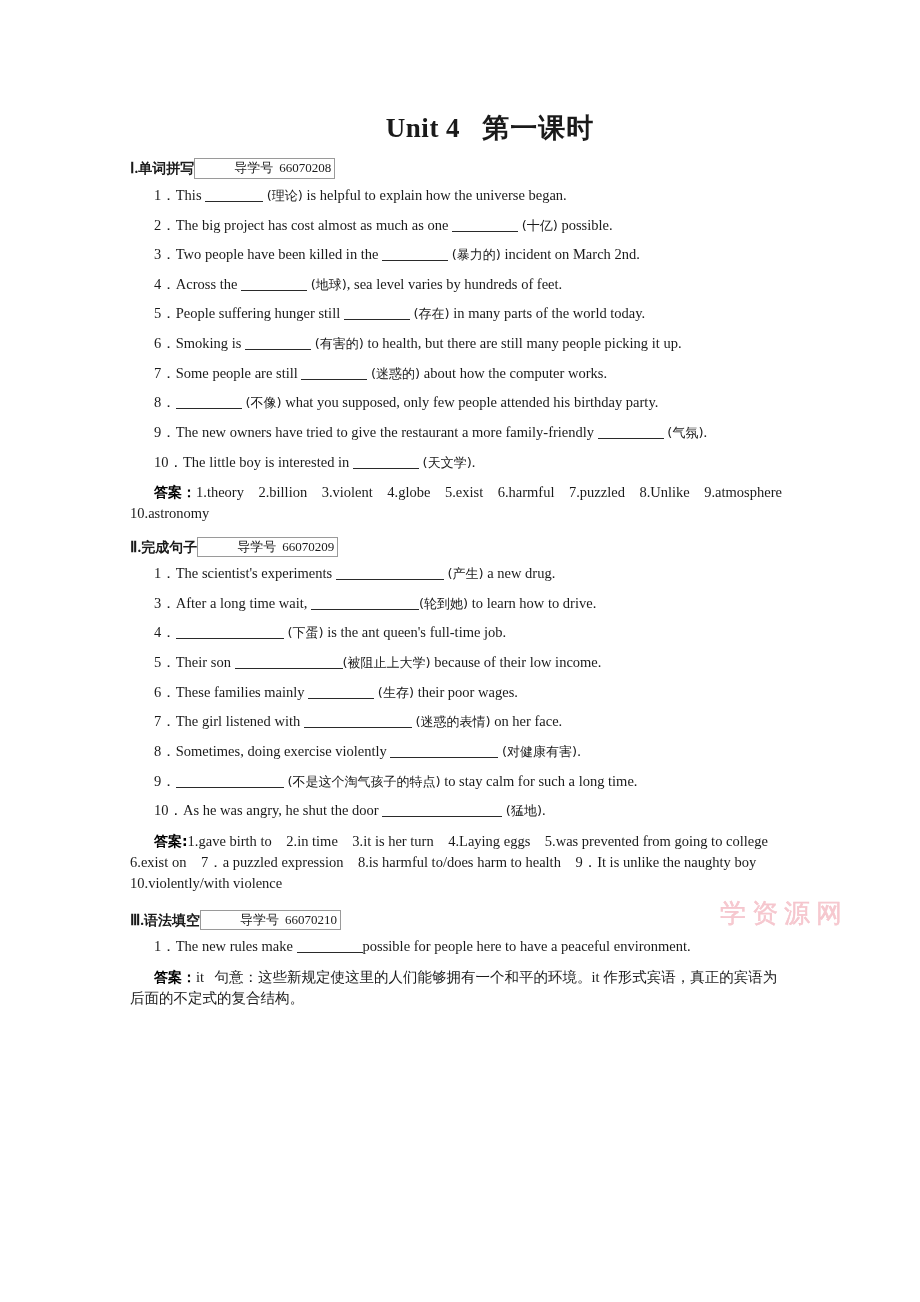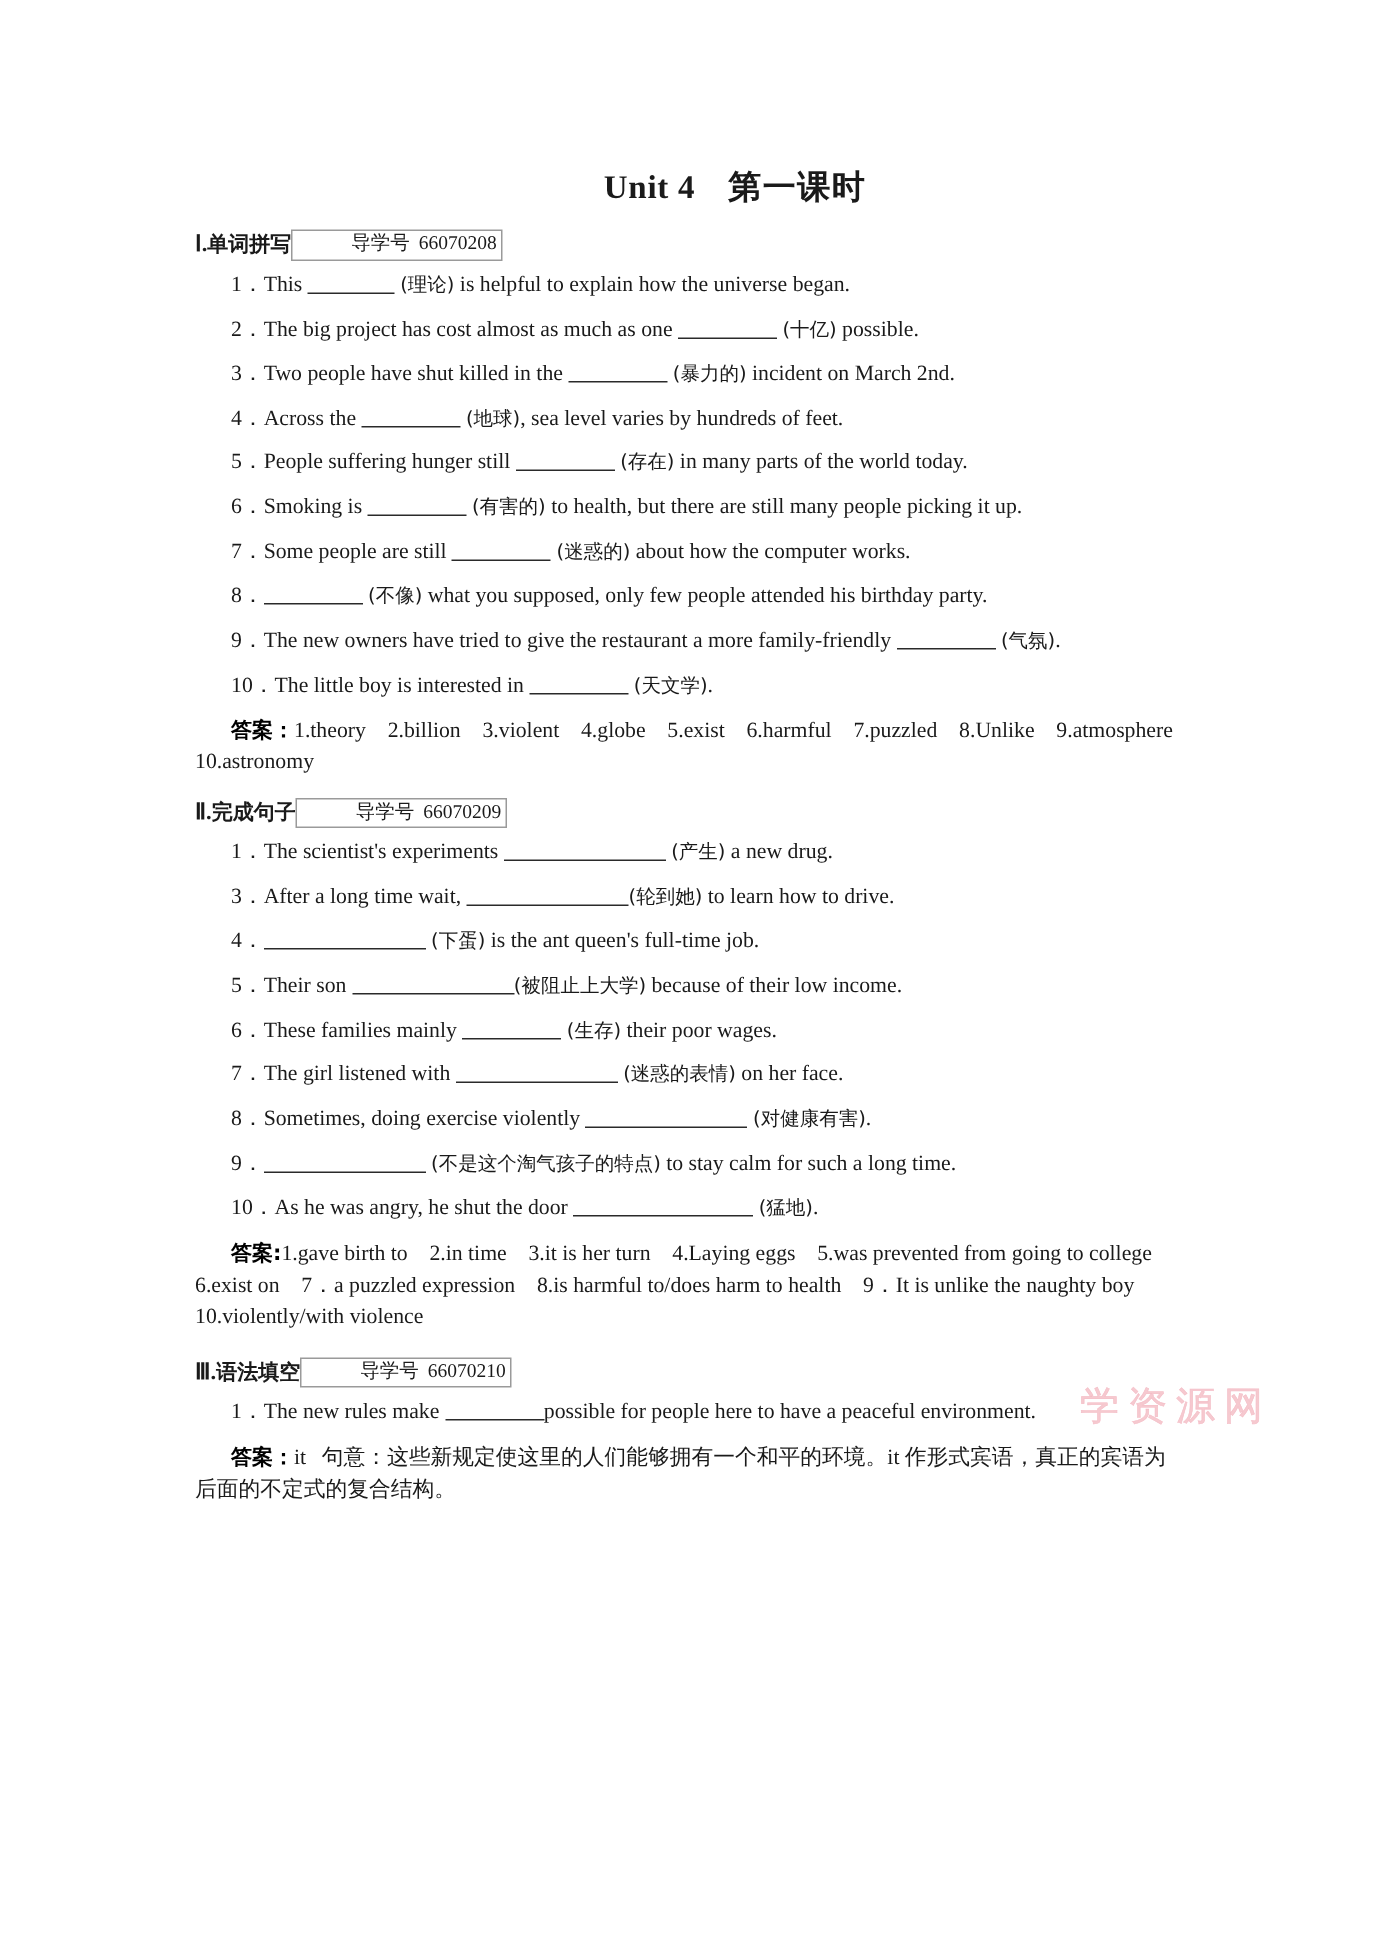--- a/index.html
+++ b/index.html
@@ -24,21 +24,21 @@
   .content {
     position: absolute;
     left: 130px;
     top: 112px;
     width: 660px;
   }
 
   
   .doc-title {
     text-align: center;
-    font-size: 22px;
+    font-size: 27px;
     font-weight: bold;
     letter-spacing: 0.5px;
     margin: 0 0 14px 0;
     padding-left: 60px;
     line-height: 1.2;
   }
   .doc-title .unit {
     font-family: "Liberation Serif", serif;
   }
   .doc-title .cn {
@@ -133,21 +133,21 @@
     font-size: 14.5px;
   }
 
   .gap-a { height: 3px; }
   .gap-b { height: 6px; }
 
   
   .watermark {
     position: absolute;
     left: 720px;
-    top: 920px;
+    top: 896px;
     font-family: "DejaVu Sans", sans-serif;
     font-size: 26px;
     letter-spacing: 6px;
     color: #f3b7c0;
     opacity: 0.75;
     white-space: nowrap;
     pointer-events: none;
     -webkit-text-stroke: 0.4px #f0a8b4;
   }
 </style>
@@ -165,21 +165,21 @@
     </div>
 
     <div class="sec-head">
       <span class="sec-num">Ⅰ.</span><span class="sec-name">单词拼写</span><span class="badge"><span class="badge-cn">导学号</span><span class="badge-num">66070208</span></span>
     </div>
 
     <div class="q"><span class="qn">1．</span><span>This </span><span class="blank b-sm"></span> <span class="cnw">(理论)</span><span> is helpful to explain how the universe began.</span></div>
 
     <div class="q"><span class="qn">2．</span><span>The big project has cost almost as much as one </span><span class="blank b-md"></span> <span class="cnw">(十亿)</span><span> possible.</span></div>
 
-    <div class="q"><span class="qn">3．</span><span>Two people have shut killed in the </span><span class="blank b-md"></span> <span class="cnw">(暴力的)</span><span> incident on March 2nd.</span></div>
+    <div class="q"><span class="qn">3．</span><span>Two people have been killed in the </span><span class="blank b-md"></span> <span class="cnw">(暴力的)</span><span> incident on March 2nd.</span></div>
 
     <div class="q"><span class="qn">4．</span><span>Across the </span><span class="blank b-md"></span> <span class="cnw">(地球)</span><span>, sea level varies by hundreds of feet.</span></div>
 
     <div class="q"><span class="qn">5．</span><span>People suffering hunger still </span><span class="blank b-md"></span> <span class="cnw">(存在)</span><span> in many parts of the world today.</span></div>
 
     <div class="q"><span class="qn">6．</span><span>Smoking is </span><span class="blank b-md"></span> <span class="cnw">(有害的)</span><span> to health, but there are still many people picking it up.</span></div>
 
     <div class="q"><span class="qn">7．</span><span>Some people are still </span><span class="blank b-md"></span> <span class="cnw">(迷惑的)</span><span> about how the computer works.</span></div>
 
     <div class="q"><span class="qn">8．</span><span class="blank b-md"></span> <span class="cnw">(不像)</span><span> what you supposed, only few people attended his birthday party.</span></div>

